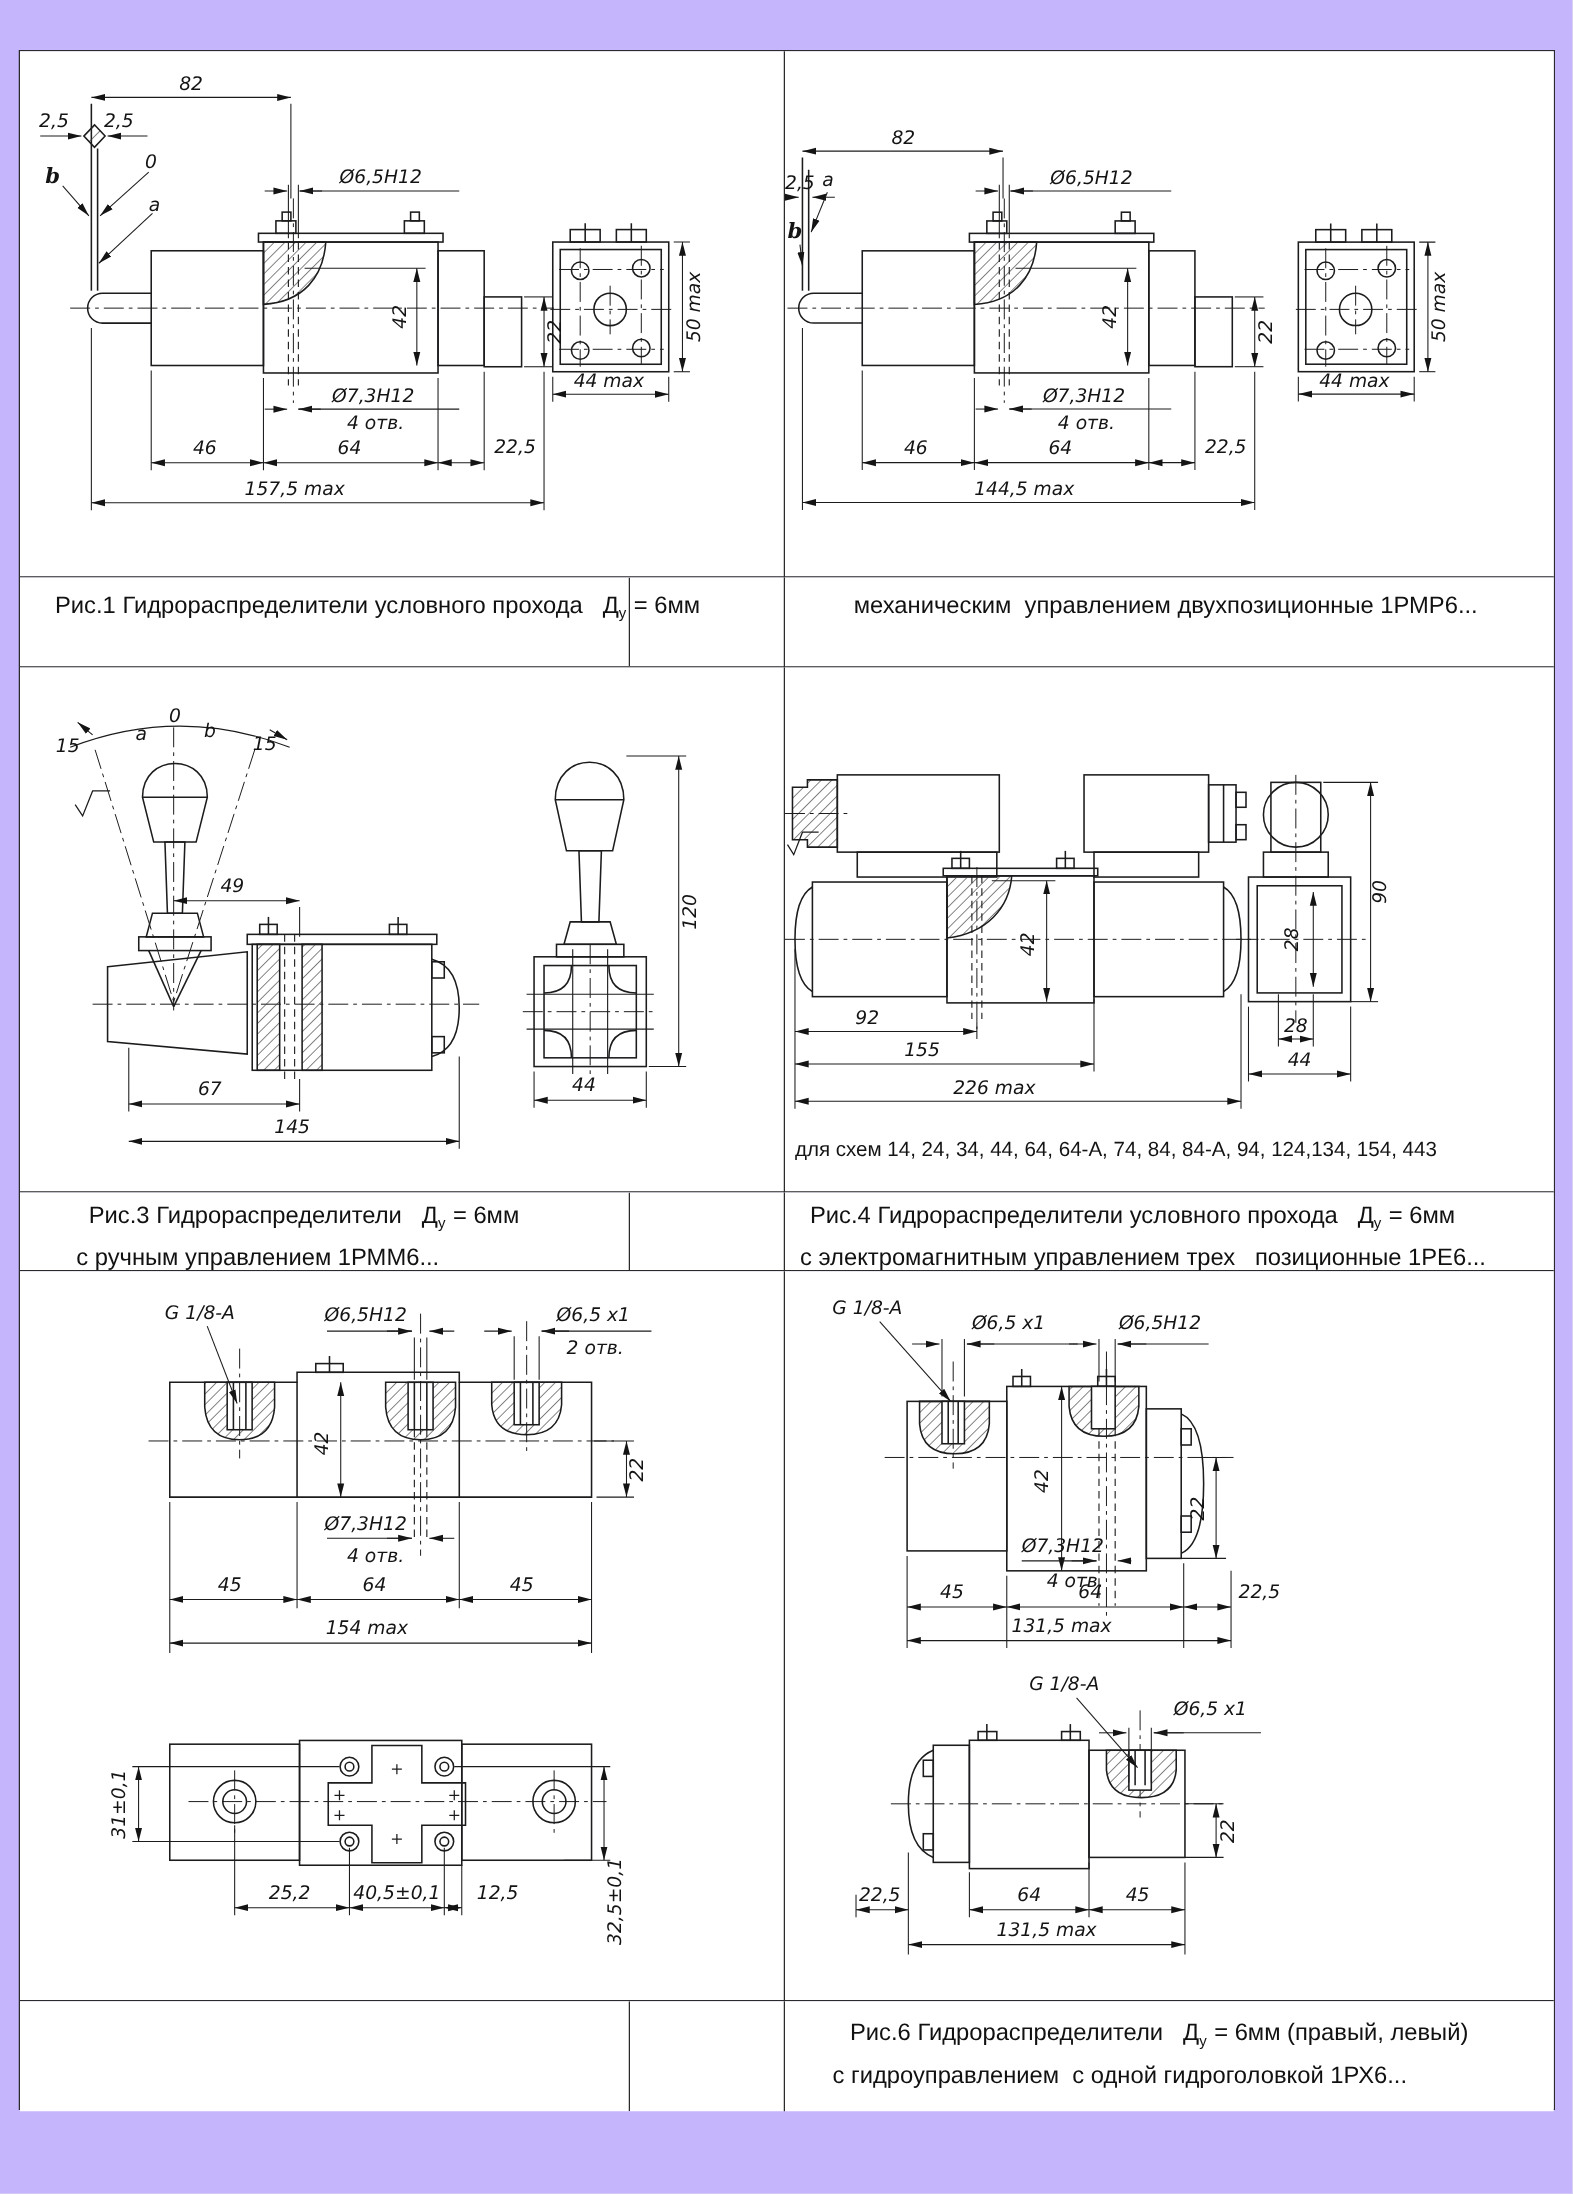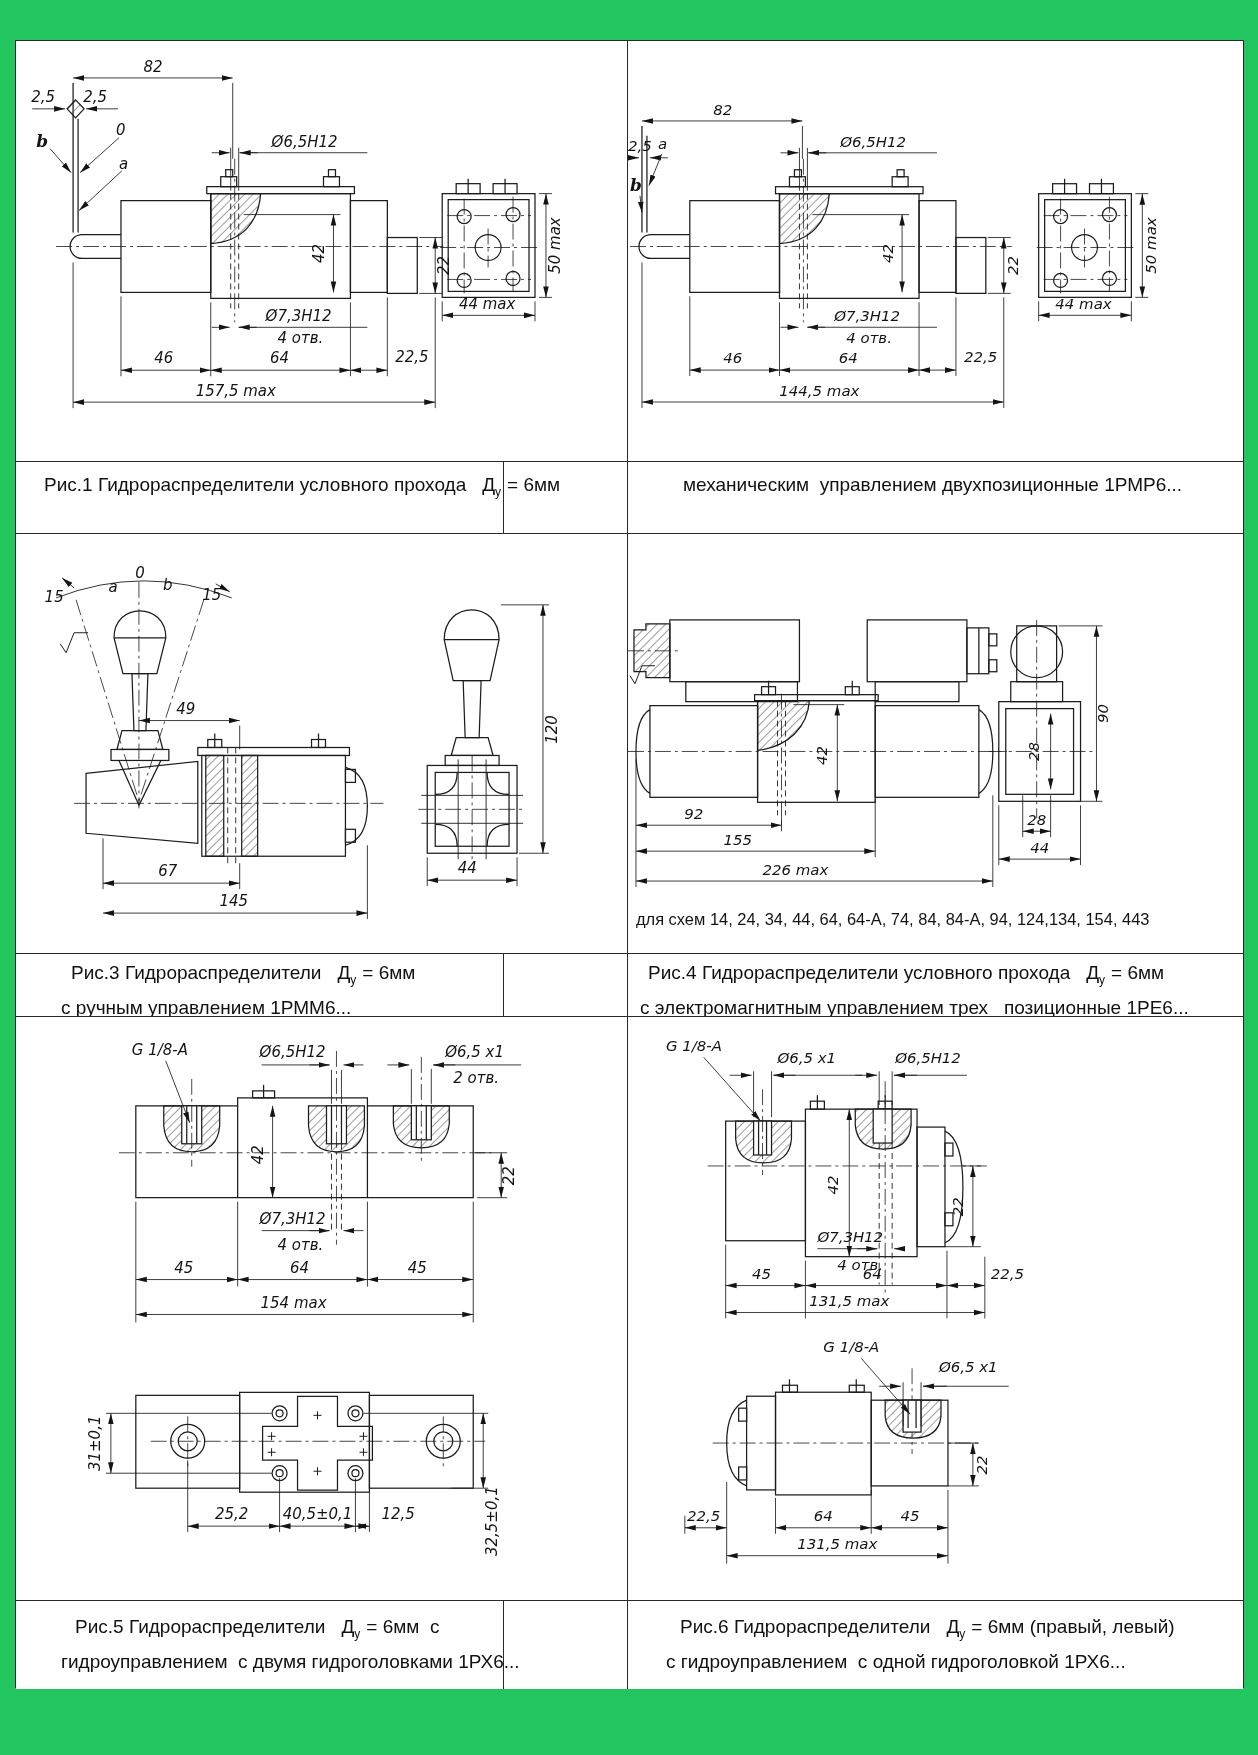--- a/index.html
+++ b/index.html
@@ -1,16 +1,16 @@
 <!DOCTYPE html>
 <html><head>
 <meta charset="utf-8">
 <style>
   html,body{margin:0;padding:0;background:#e8e8e8}
-  .page{position:relative;width:1258px;height:1755px;background:#22c55e;overflow:hidden;
+  .page{position:relative;width:1258px;height:1755px;background:#c4b5fd;overflow:hidden;
         font-family:"Liberation Sans",sans-serif}
   .grid{position:absolute;left:15px;top:40px;width:1229px;height:1648px;
         border:1.6px solid #2a2a2a;display:grid;
         grid-template-columns:612px 1fr;
         grid-template-rows:421px 72px 420px 63px 584px 88px;box-sizing:border-box}
   .cell{position:relative;border-right:1.4px solid #2a2a2a;border-bottom:1.4px solid #2a2a2a;
         box-sizing:border-box;overflow:hidden;background:#fff}
   .cell.lastcol{border-right:none}
   .cell.lastrow{border-bottom:none}
   svg.drw{position:absolute;inset:0;width:100%;height:100%}
@@ -675,24 +675,20 @@
         <text class="t" x="76" y="505" text-anchor="middle">22,5</text>
         <text class="t" x="196" y="505" text-anchor="middle">64</text>
         <text class="t" x="283" y="505" text-anchor="middle">45</text>
         <text class="t" x="210" y="533" text-anchor="middle">131,5  max</text>
       </g>
     </svg>
   </div>
 
   <div class="cell lastrow">
     <i class="capdiv"></i>
-    <div class="capwrap" style="padding-top:12px">
-      <div class="capline" style="padding-left:59px"><span>Рис.5 Гидрораспределители</span><span class="du">Д</span><sub class="sb">у</sub><span class="eq">= 6мм  с</span></div>
-      <div class="capline" style="padding-left:45px">гидроуправлением  с двумя гидроголовками 1РХ6...</div>
-    </div>
   </div>
   <div class="cell lastcol lastrow">
     <div class="capwrap" style="padding-top:12px">
       <div class="capline" style="padding-left:52px"><span>Рис.6 Гидрораспределители</span><span class="du">Д</span><sub class="sb">у</sub><span class="eq">= 6мм (правый, левый)</span></div>
       <div class="capline" style="padding-left:38px">с гидроуправлением  с одной гидроголовкой 1РХ6...</div>
     </div>
   </div>
 
 </div>
 </div>

